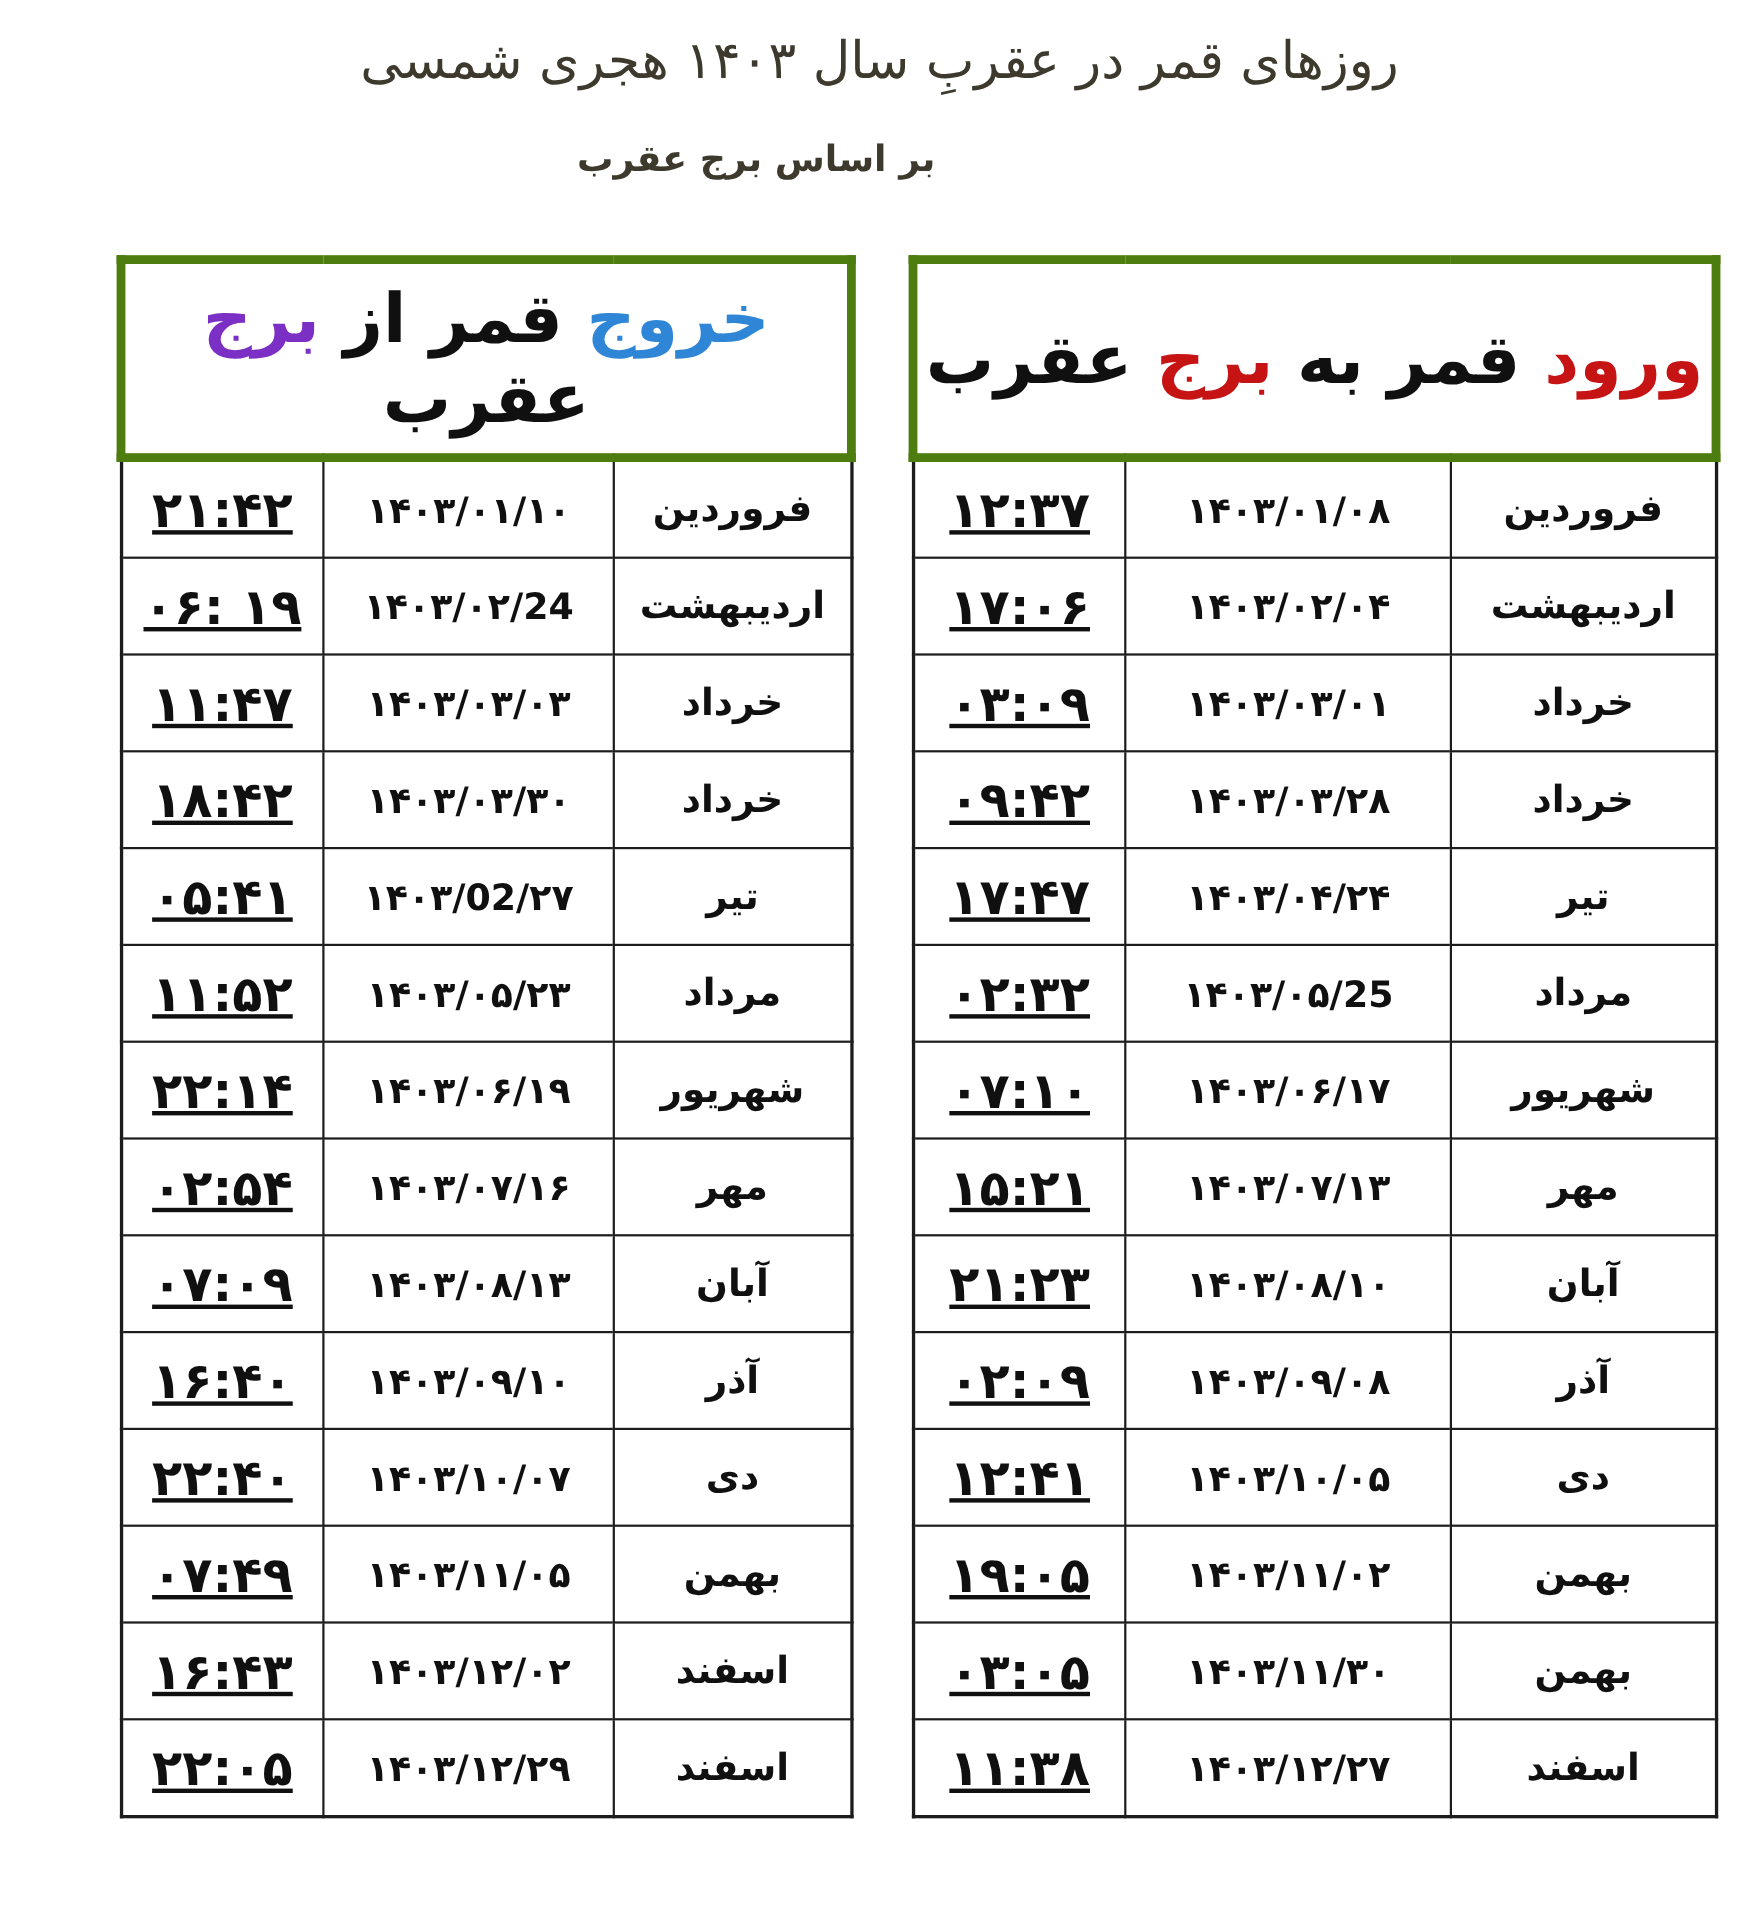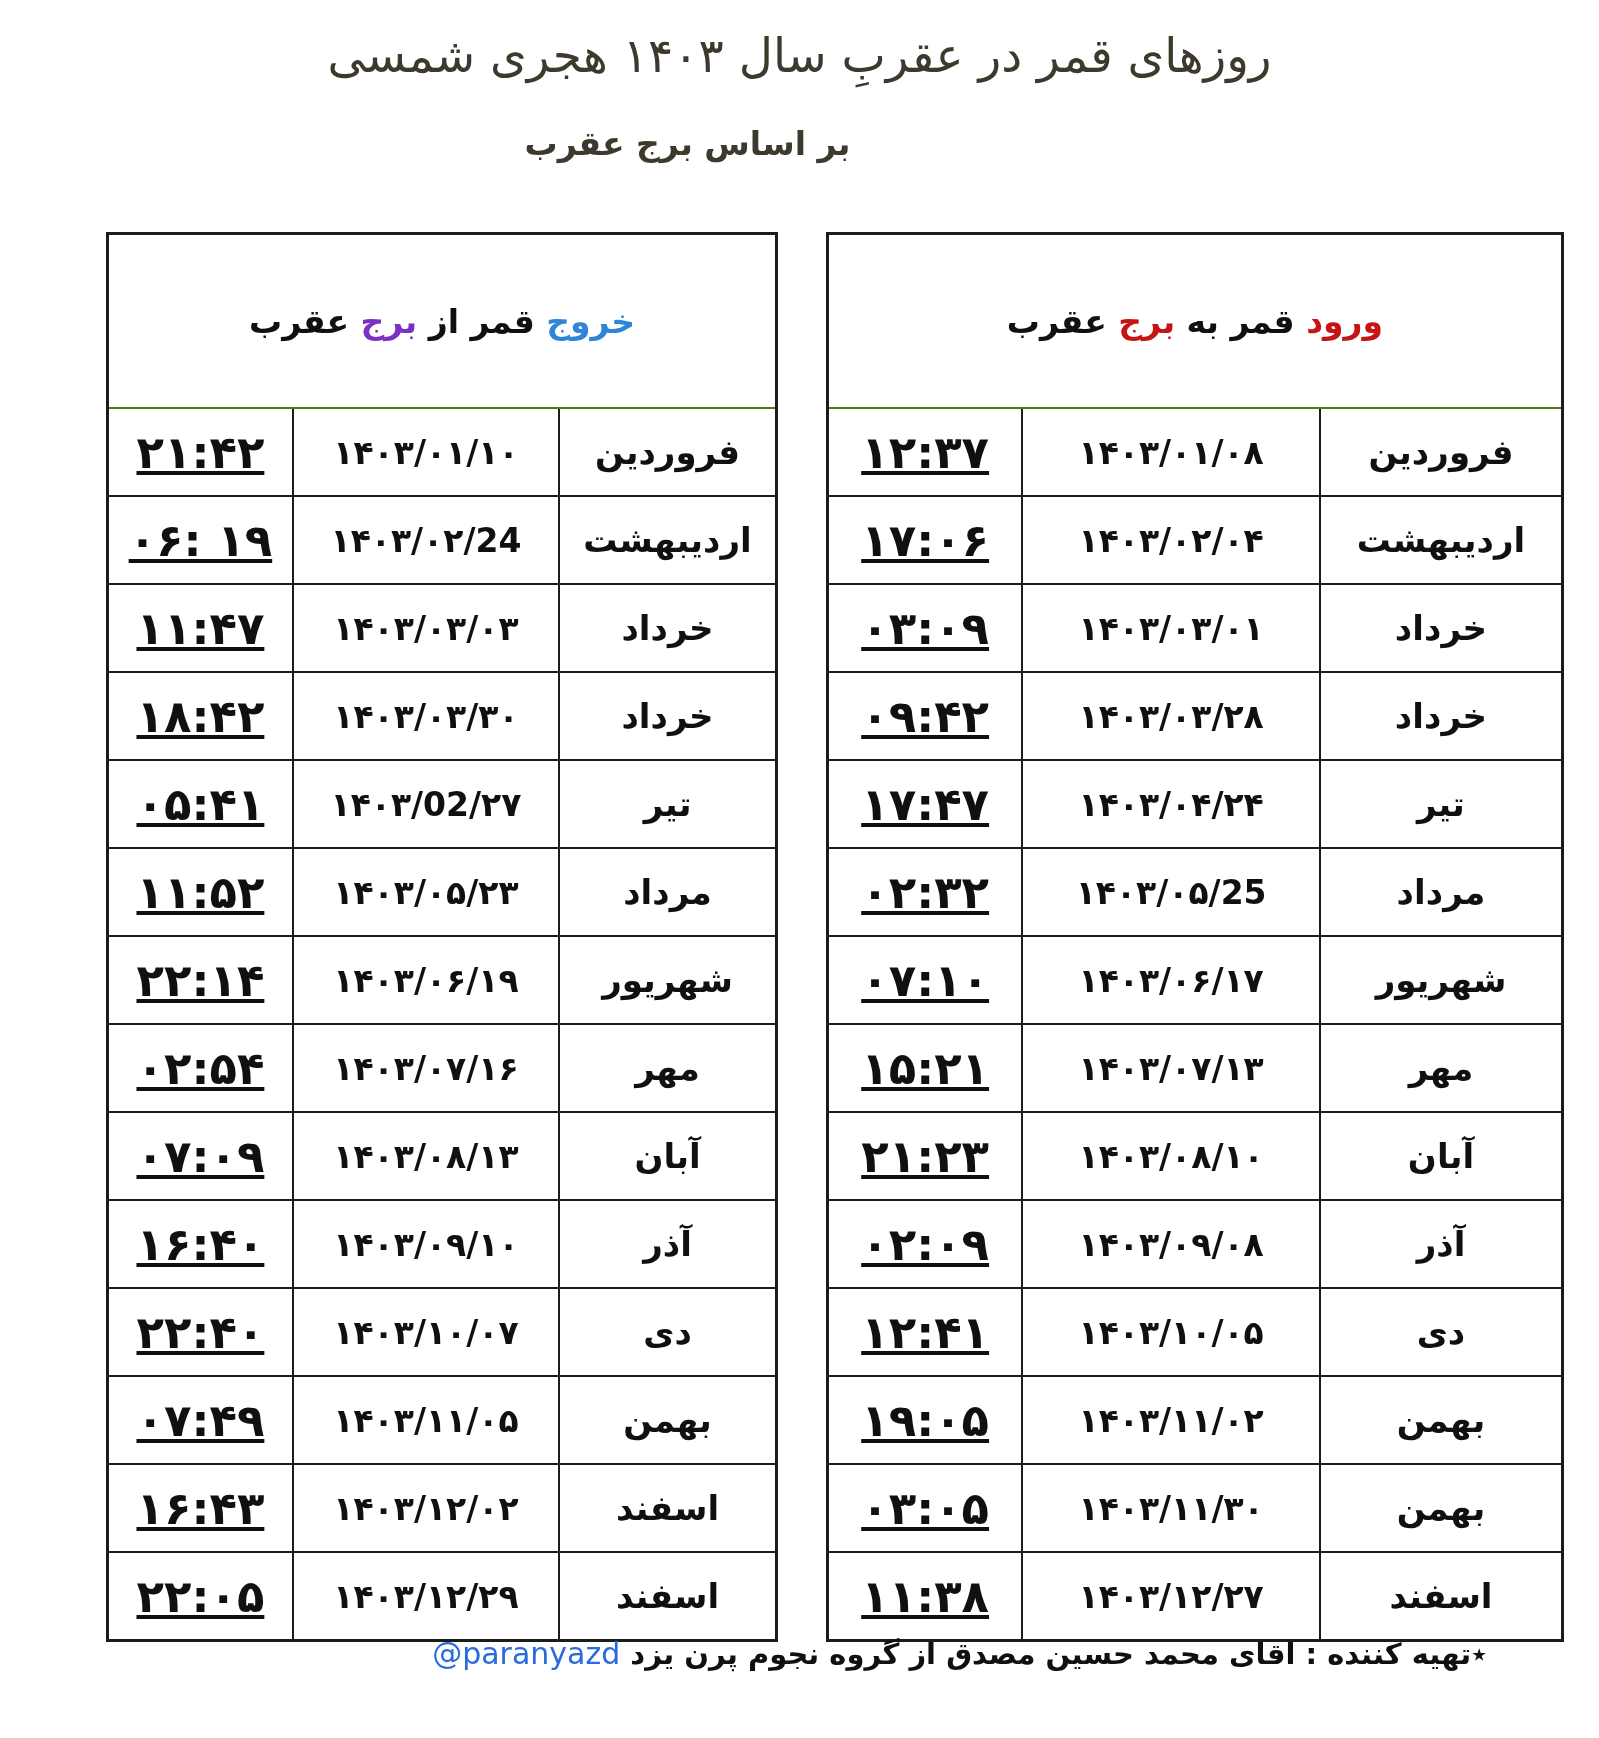--- a/index.html
+++ b/index.html
@@ -33,22 +33,22 @@
 
   table{
     width:100%;
     border-collapse:collapse;
     direction:rtl;
     table-layout:fixed;
     border:3px solid #1c1c1c;
   }
   th{
     height:172px;
-    border:2px solid #4d7c0f;
-    font-size:33px;font-weight:bold;
+    border:8px solid #4d7c0f;
+    font-size:62px;font-weight:bold;
     color:#101010;
     white-space:pre-wrap;
     text-align:center;
     vertical-align:middle;
     padding:0;
   }
   td{
     height:86px;
     border:2px solid #1c1c1c;
     text-align:center;
@@ -277,15 +277,14 @@
 
   <tr>
     <td class="cell-month">اسفند</td>
     <td class="cell-date"><span class="num">۱۴۰۳/۱۲/۲۷</span></td>
     <td class="cell-time"><span class="num">۱۱:۳۸</span></td>
   </tr>
 </tbody>
     </table>
   </div>
 
-  <div class="footer"><span>٭تهیه کننده : اقای محمد حسین مصدق از گروه نجوم پرن یزد</span><span class="handle" style="color: rgb(42, 107, 219);">@paranyazd</span></div>
 
 </div>
 
 </body></html>

